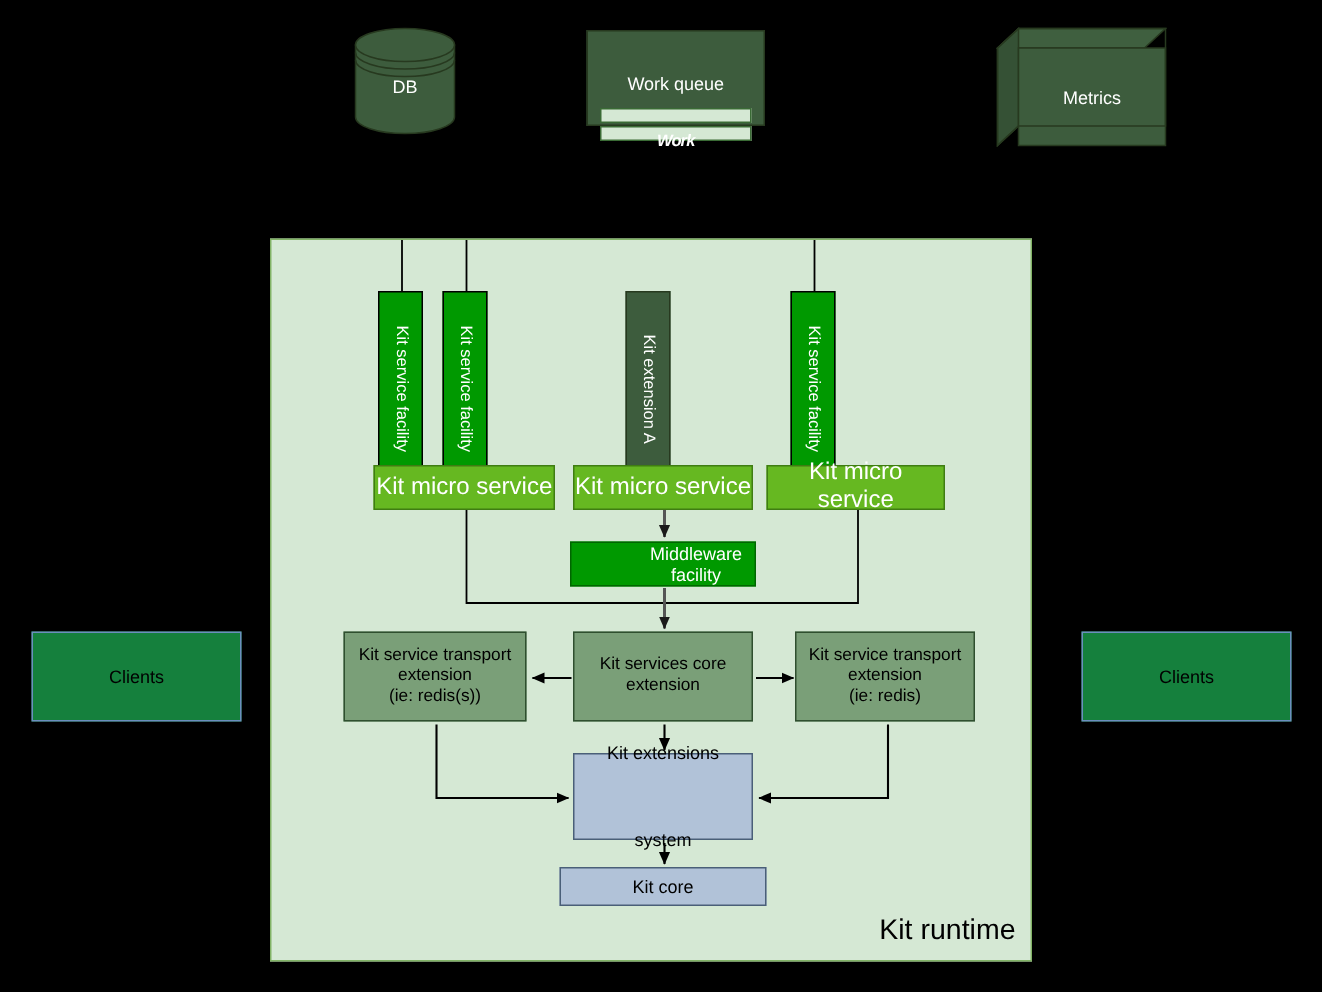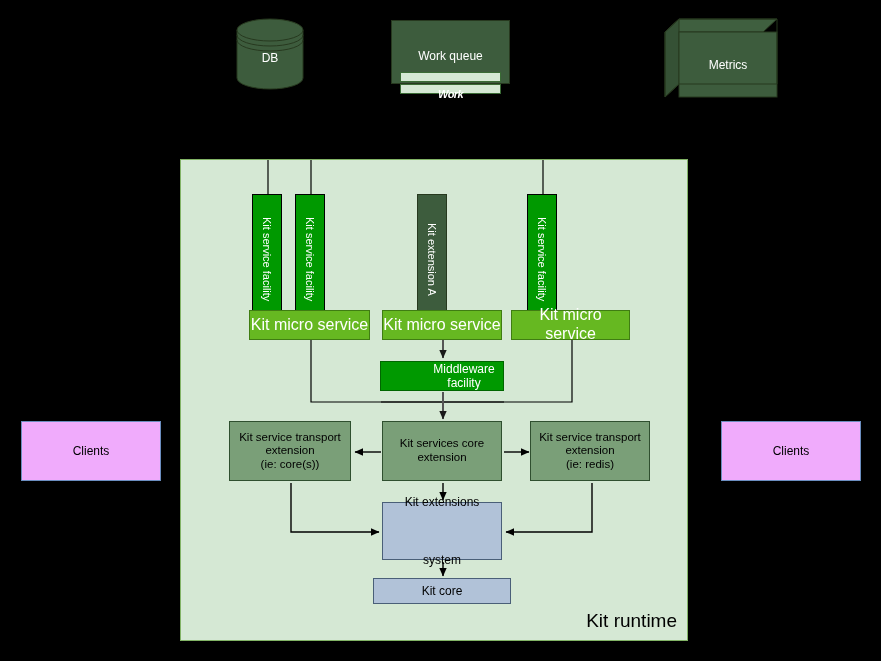--- a/index.html
+++ b/index.html
@@ -70,21 +70,21 @@
   #metrics-box .cube-svg { position: absolute; left: 0; top: 0; }
   #metrics-box .cube-label {
     position: absolute; left: 14px; top: 14px; width: 100px; height: 66px;
     display: flex; align-items: center; justify-content: center;
     color: #ffffff; font-size: 12px;
   }
 
   
   .clients {
     width: 140px; height: 60px; top: 421px;
-    background: #f0abfc; border: 1px solid #6c8ebf;
+    background: #15803d; border: 1px solid #6c8ebf;
     color: #000000; font-size: 12px;
   }
   #clients-left { left: 21px; }
   #clients-right { left: 721px; }
 
   
   #kit-runtime {
     position: absolute;
     left: 180px; top: 159px; width: 508px; height: 482px;
     background: #d5e8d4; border: 1px solid #82b366;
@@ -279,21 +279,21 @@
     <span>Kit micro service</span>
   </div>
 
   <div class="node" id="middleware">
     <span>Middleware facility</span>
   </div>
 
   <div class="node sagebox multiline" id="transport-http">
     <span>Kit service transport</span>
     <span>extension</span>
-    <span>(ie: core(s))</span>
+    <span>(ie: redis(s))</span>
   </div>
 
   <div class="node sagebox multiline" id="core-extension">
     <span>Kit services core</span>
     <span>extension</span>
   </div>
 
   <div class="node sagebox multiline" id="transport-redis">
     <span>Kit service transport</span>
     <span>extension</span>

